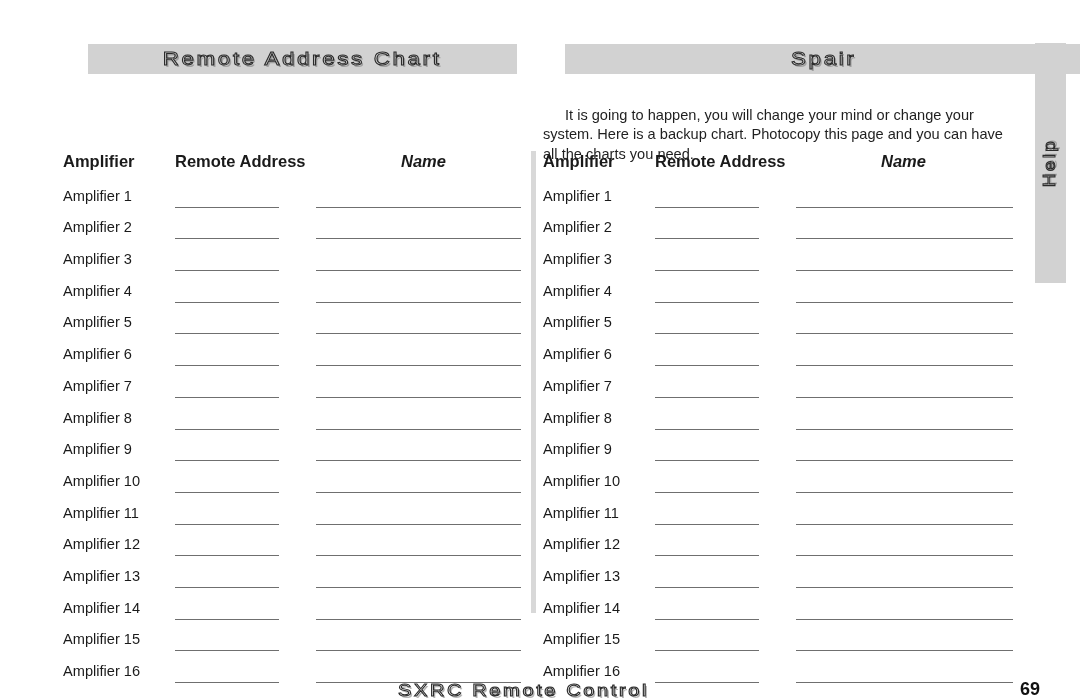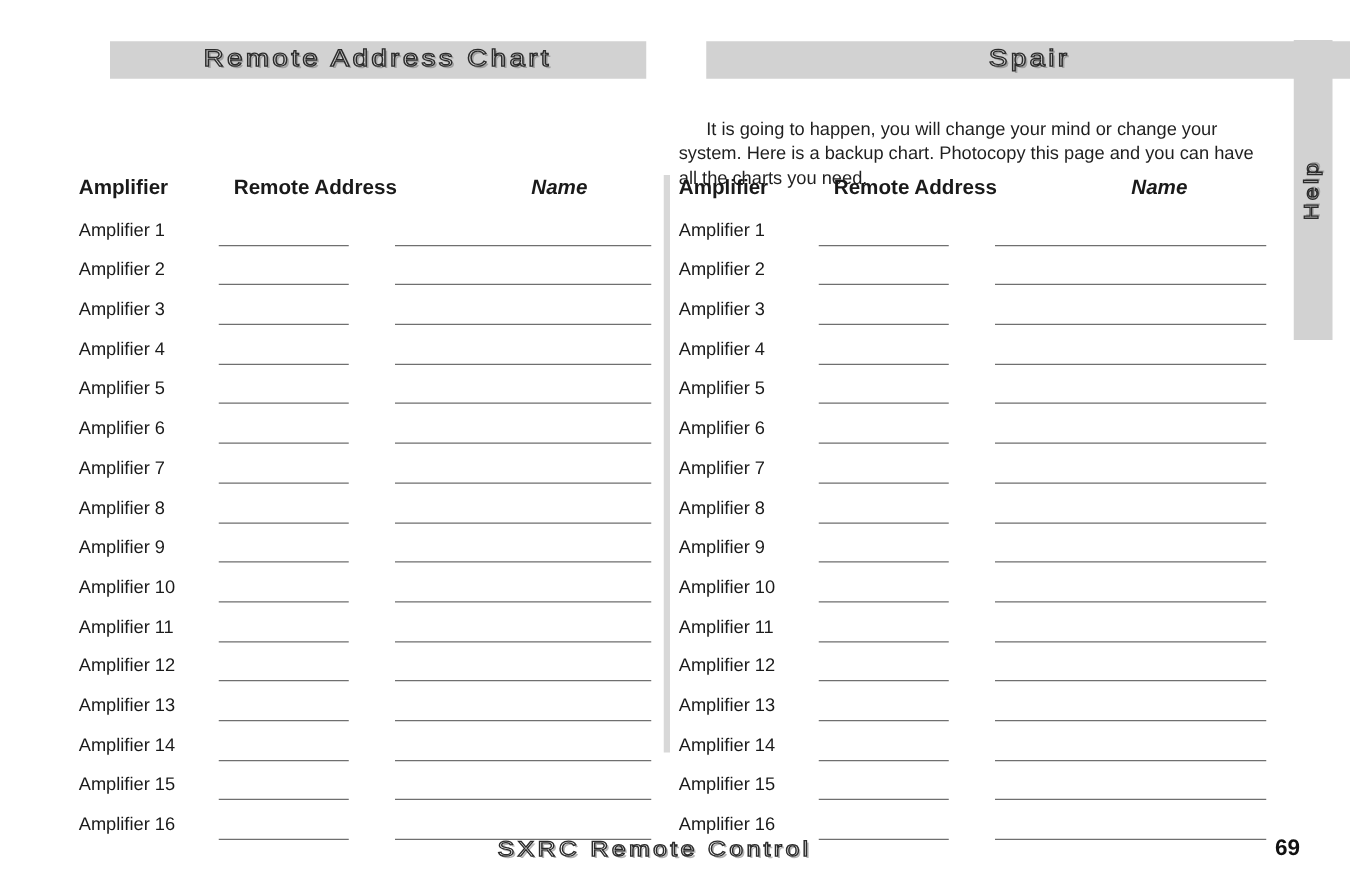--- a/index.html
+++ b/index.html
@@ -13,20 +13,21 @@
     position: relative;
     overflow: hidden;
     font-family: "Liberation Sans", sans-serif;
     color: #1a1a1a;
   }
 
   
   .page {
     position: absolute;
     inset: 0;
+    margin-top: 11px;
   }
 
   
   .banner {
     position: absolute;
     top: 33px;
     height: 30px;
     background: #d2d2d2;
     display: flex;
     align-items: center;
@@ -66,21 +67,20 @@
   }
   .table.left  { left: 63px;  width: 466px; }
   .table.right { left: 543px; width: 470px; }
 
   .thead {
     display: flex;
     height: 24px;
     align-items: flex-start;
     font-weight: bold;
     font-size: 16.5px;
-    gap: 12px;
   }
   .th-amp  { width: 112px; }
   .th-addr { width: 226px; }
   .th-name { flex: 1; font-style: italic; }
 
   .row {
     display: flex;
     align-items: flex-end;
     height: 31.7px;
   }

